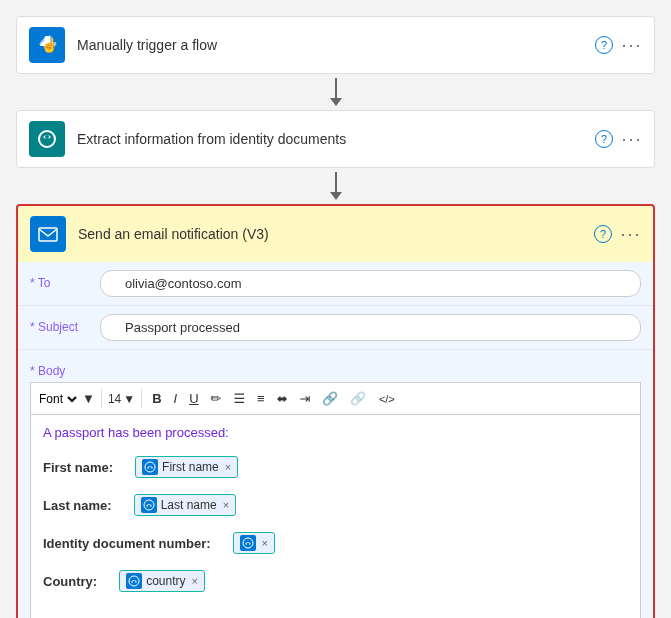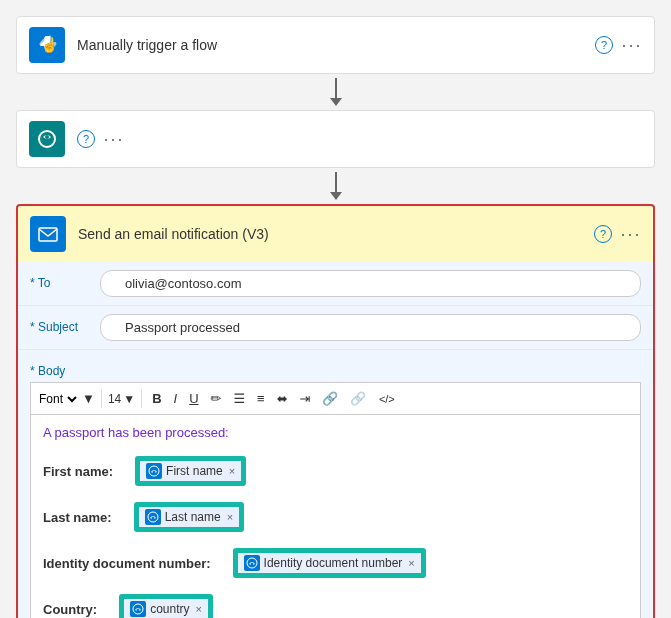--- a/index.html
+++ b/index.html
@@ -87,21 +87,21 @@
     .form-row {
       display: flex;
       align-items: flex-start;
       padding: 8px 12px;
       border-bottom: 1px solid #e8e8e8;
     }
 
     .form-label {
       width: 70px;
       font-size: 12px;
-      color: #0369a1;
+      color: #8b5cf6;
       padding-top: 6px;
       flex-shrink: 0;
     }
 
     .form-input {
       flex: 1;
       border: 1px solid #ccc;
       border-radius: 12px;
       padding: 5px 24px;
       font-size: 13px;
@@ -182,21 +182,21 @@
 
     .body-field-label {
       font-weight: bold;
       font-size: 13px;
     }
 
     .token-chip {
       display: inline-flex;
       align-items: center;
       background: #e8f0fe;
-      border: 5px solid #14b8a6;
+      border: 1px solid #14b8a6;
       border-radius: 3px;
       padding: 2px 6px;
       font-size: 12px;
       gap: 4px;
       color: #333;
     }
 
     .token-icon {
       width: 16px;
       height: 16px;
@@ -267,20 +267,21 @@
   </div>
 
   <div class="step-card">
     <div class="step-icon teal">
       <svg width="22" height="22" viewBox="0 0 22 22" fill="white">
         <circle cx="11" cy="11" r="8" fill="none" stroke="white" stroke-width="2"></circle>
         <path d="M7 9 Q11 5 15 9 Q11 13 7 9Z" fill="white"></path>
         <circle cx="11" cy="9" r="2" fill="#038387"></circle>
       </svg>
     </div>
+    <span class="step-title">Extract information from identity documents</span>
     <div class="step-actions">
       <div class="q-circle">?</div>
       <span class="three-dots">···</span>
     </div>
   </div>
 
   <div class="arrow">
     <div class="arrow-line"></div>
     <div class="arrow-head"></div>
   </div>
@@ -376,21 +377,20 @@
             <div class="body-field-row">
               <span class="body-field-label">Identity document number:</span>
               <div class="token-chip">
                 <div class="token-icon">
                   <svg width="12" height="12" viewBox="0 0 12 12" fill="white">
                     <circle cx="6" cy="6" r="5" fill="none" stroke="white" stroke-width="1"></circle>
                     <path d="M3 7 Q6 3 9 7 Q6 9 3 7Z" fill="white"></path>
                     <circle cx="6" cy="7" r="1.5" fill="#0078d4"></circle>
                   </svg>
                 </div>
-                <span>Identity document number</span>
                 <span class="token-close">×</span>
               </div>
             </div>
 
             <div class="body-field-row">
               <span class="body-field-label">Country:</span>
               <div class="token-chip">
                 <div class="token-icon">
                   <svg width="12" height="12" viewBox="0 0 12 12" fill="white">
                     <circle cx="6" cy="6" r="5" fill="none" stroke="white" stroke-width="1"></circle>

